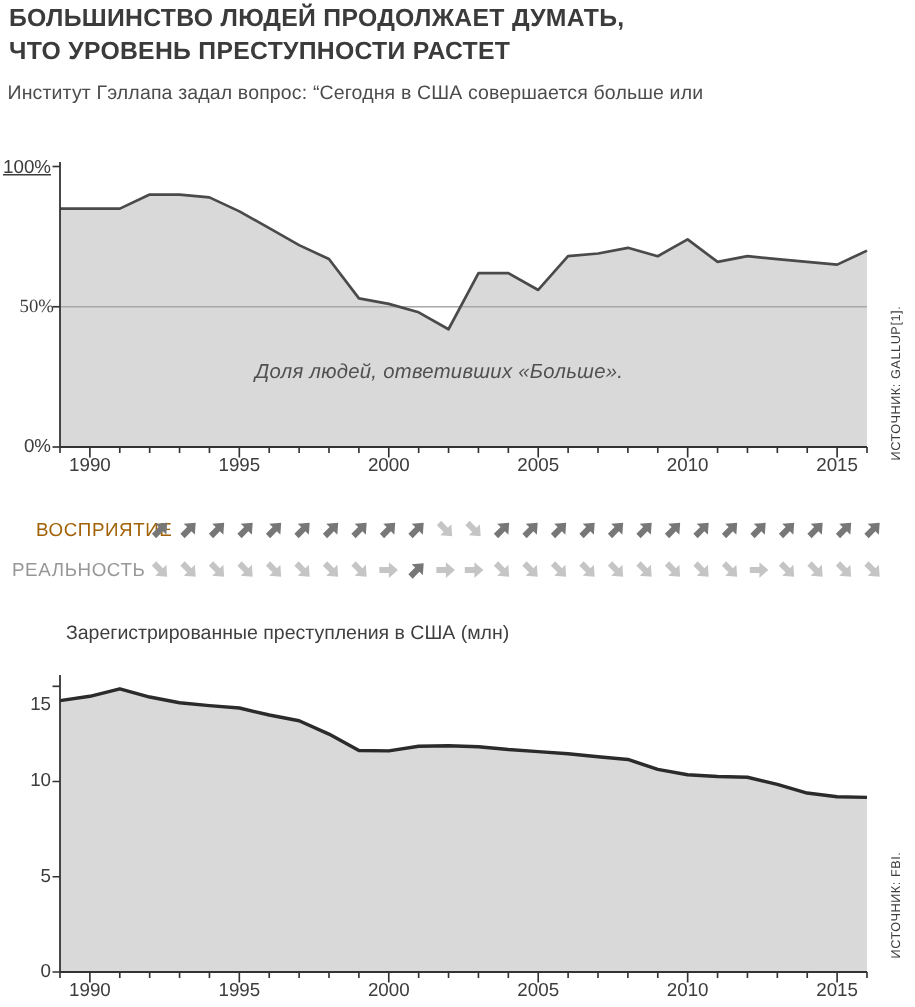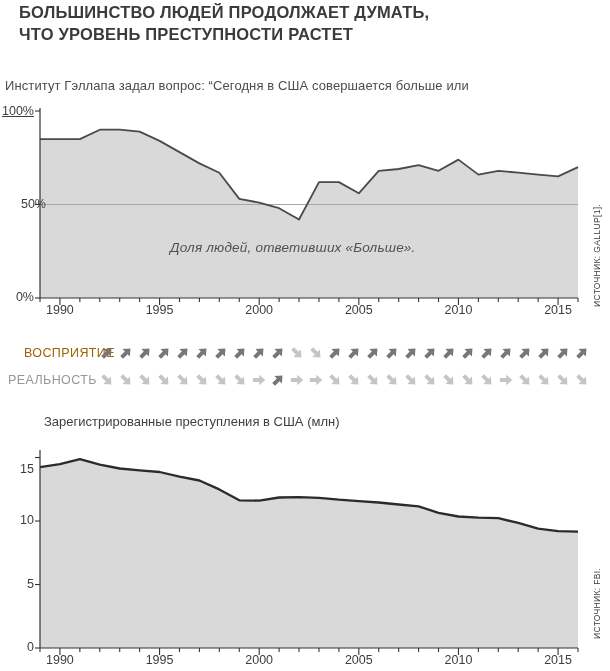--- a/index.html
+++ b/index.html
@@ -2,25 +2,25 @@
 <html><head>
 <meta charset="utf-8">
 <style>
   html,body{margin:0;padding:0;background:#ffffff;}
   #page{
     position:relative;width:610px;height:671px;background:#ffffff;overflow:hidden;
     font-family:"Liberation Sans","DejaVu Sans",sans-serif;
   }
   .abs{position:absolute;}
   .title-line{
-    left:19px;font-size:16.5px;font-weight:600;letter-spacing:.2px;
+    left:6px;font-size:16.5px;font-weight:600;letter-spacing:.2px;
     color:#3b3b3b;white-space:nowrap;
   }
   .subtitle-line{
-    left:5px;font-size:13px;color:#4c4c4c;white-space:nowrap;letter-spacing:.1px;margin-top:24px;
+    left:5px;font-size:13px;color:#4c4c4c;white-space:nowrap;letter-spacing:.1px;
   }
   .ytick-label{
     width:34px;text-align:right;font-size:12.5px;color:#3d3d3d;white-space:nowrap;
   }
   .xtick-label{
     width:44px;text-align:center;font-size:12.5px;color:#3d3d3d;white-space:nowrap;
   }
   .annotation{
     font-style:italic;font-size:13.5px;color:#505050;letter-spacing:.2px;white-space:nowrap;
   }
@@ -117,21 +117,21 @@
       <line x1="478.3703703703704" y1="648" x2="478.3703703703704" y2="652" stroke="#333333" stroke-width="1.1"></line>
       <line x1="498.2962962962963" y1="648" x2="498.2962962962963" y2="652" stroke="#333333" stroke-width="1.1"></line>
       <line x1="518.2222222222222" y1="648" x2="518.2222222222222" y2="652" stroke="#333333" stroke-width="1.1"></line>
       <line x1="538.1481481481482" y1="648" x2="538.1481481481482" y2="652" stroke="#333333" stroke-width="1.1"></line>
       <line x1="558.074074074074" y1="648" x2="558.074074074074" y2="655" stroke="#333333" stroke-width="1.1"></line>
       <line x1="578" y1="648" x2="578" y2="652" stroke="#333333" stroke-width="1.1"></line>
     </svg>
 
   <div id="tick-labels">
       <span class="abs ytick-label" style="left: 0px; top: 290px;">0%</span>
-      <span class="abs ytick-label" style="left: 12px; top: 196.5px;">50%</span>
+      <span class="abs ytick-label" style="left: 2px; top: 196.5px; font-family: Liberation Serif, serif;">50%</span>
       <span class="abs ytick-label" style="left: 0px; top: 104px; text-decoration: underline;">100%</span>
       <span class="abs xtick-label" style="left: 37.9259px; top: 303px;">1990</span>
       <span class="abs xtick-label" style="left: 137.556px; top: 303px;">1995</span>
       <span class="abs xtick-label" style="left: 237.185px; top: 303px;">2000</span>
       <span class="abs xtick-label" style="left: 336.815px; top: 303px;">2005</span>
       <span class="abs xtick-label" style="left: 436.444px; top: 303px;">2010</span>
       <span class="abs xtick-label" style="left: 536.074px; top: 303px;">2015</span>
       <span class="abs ytick-label" style="left: 0px; top: 640px;">0</span>
       <span class="abs ytick-label" style="left: 0px; top: 576.516px;">5</span>
       <span class="abs ytick-label" style="left: 0px; top: 513.032px;">10</span>

